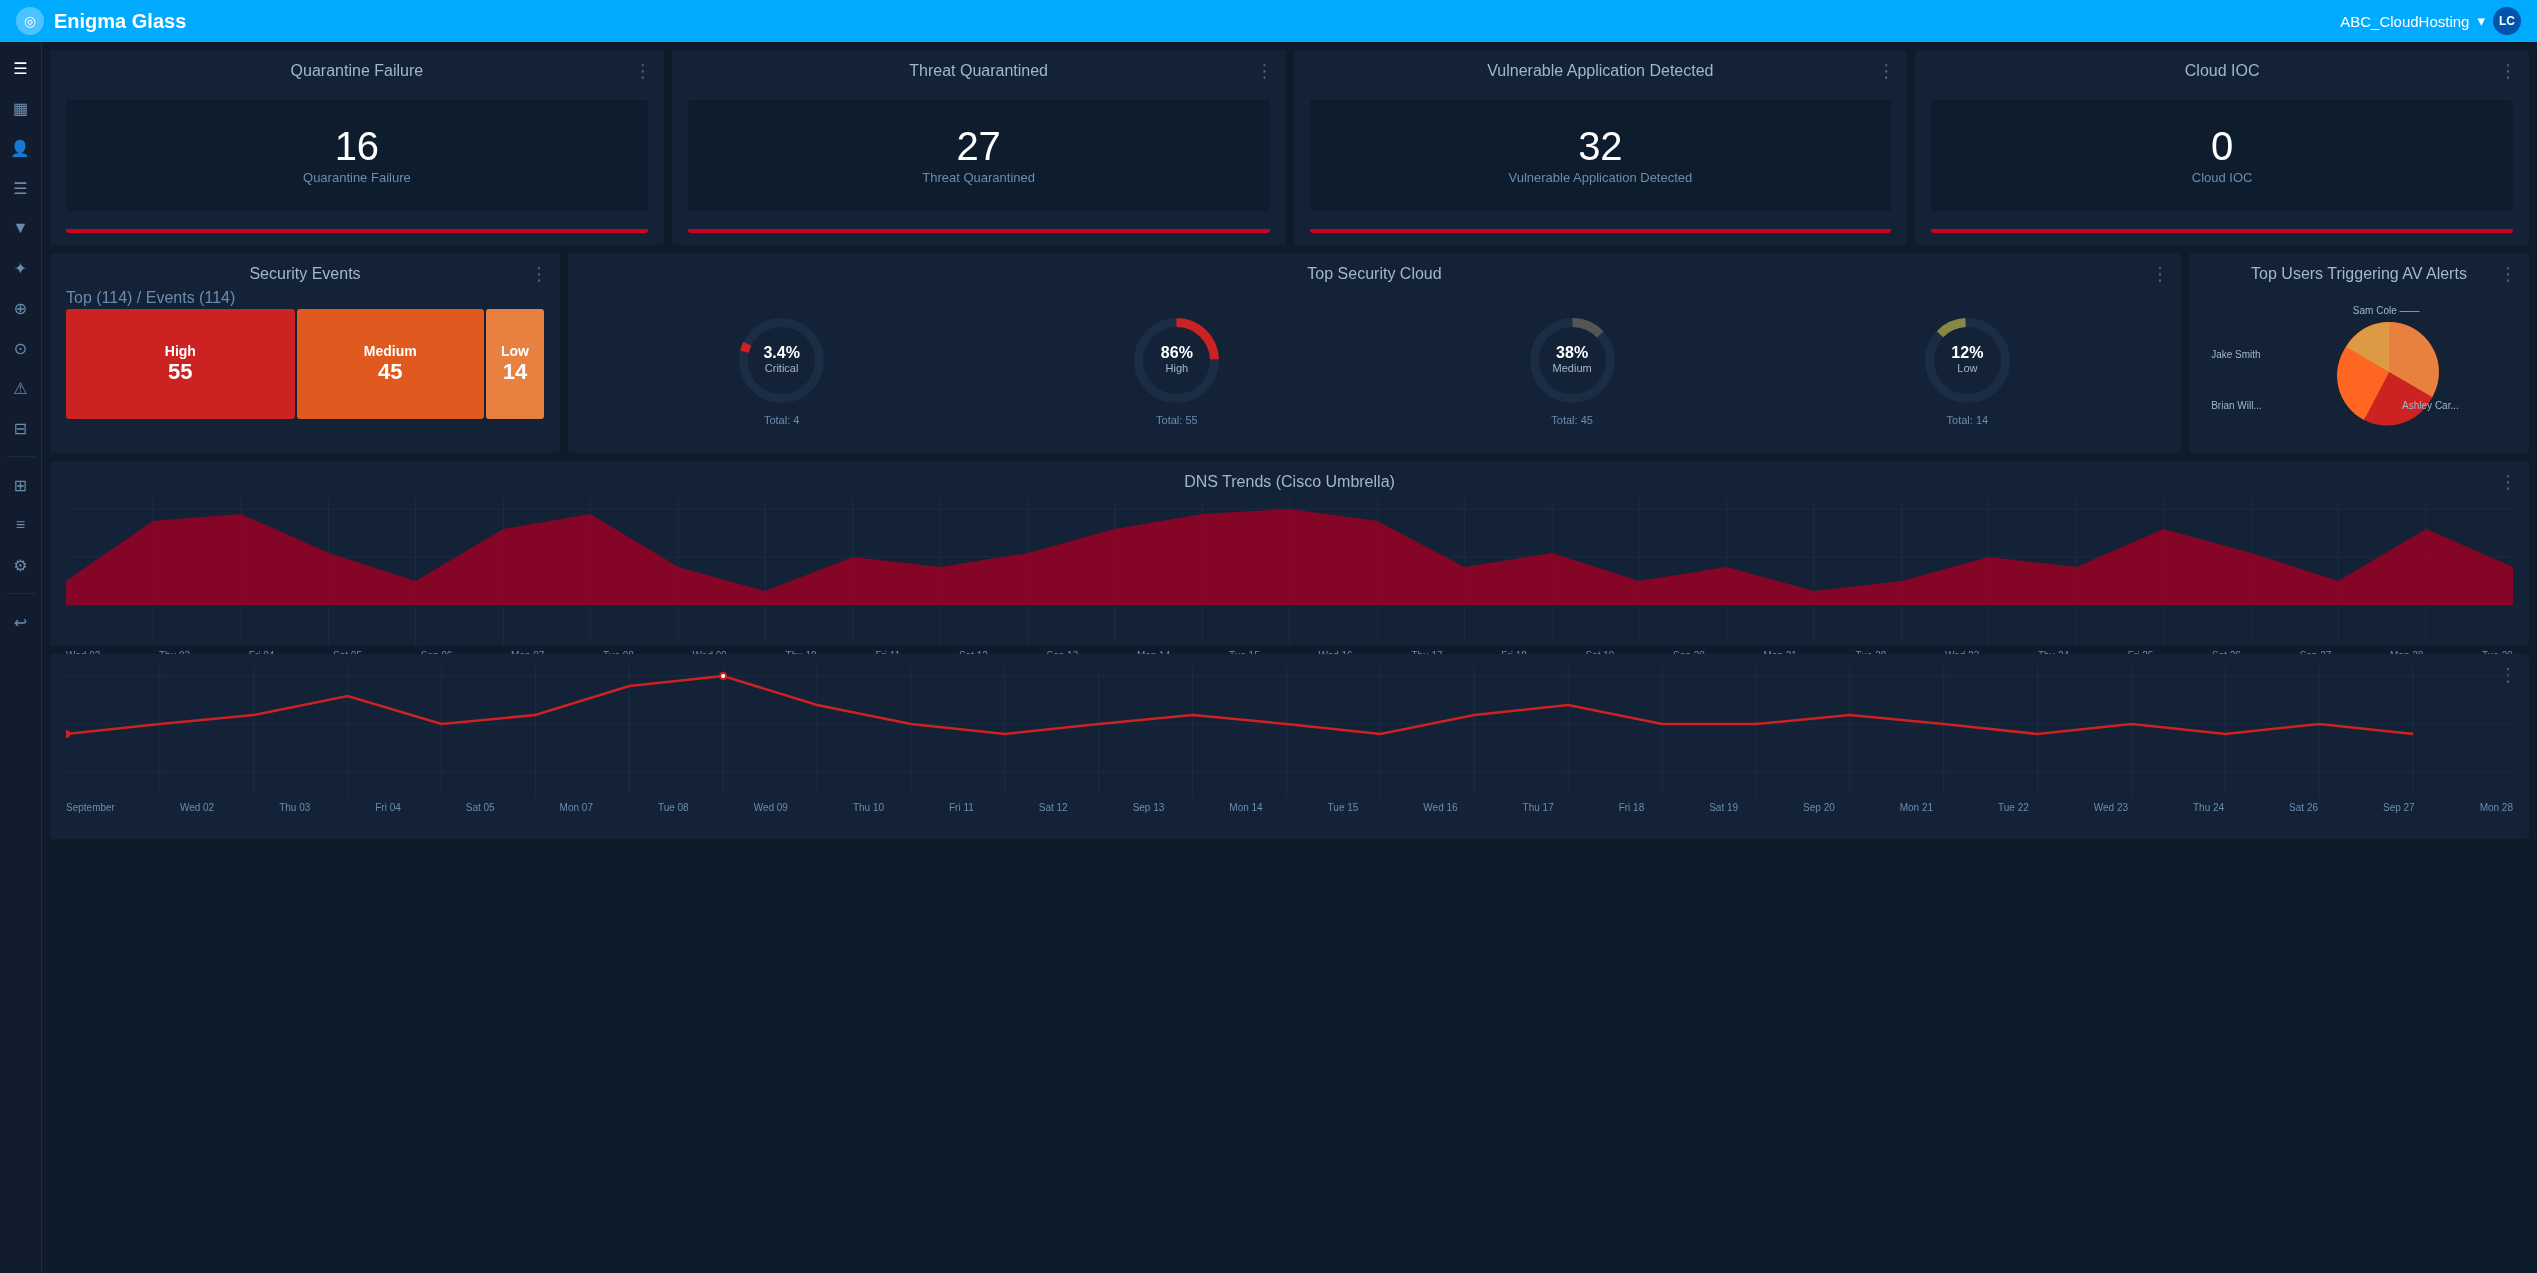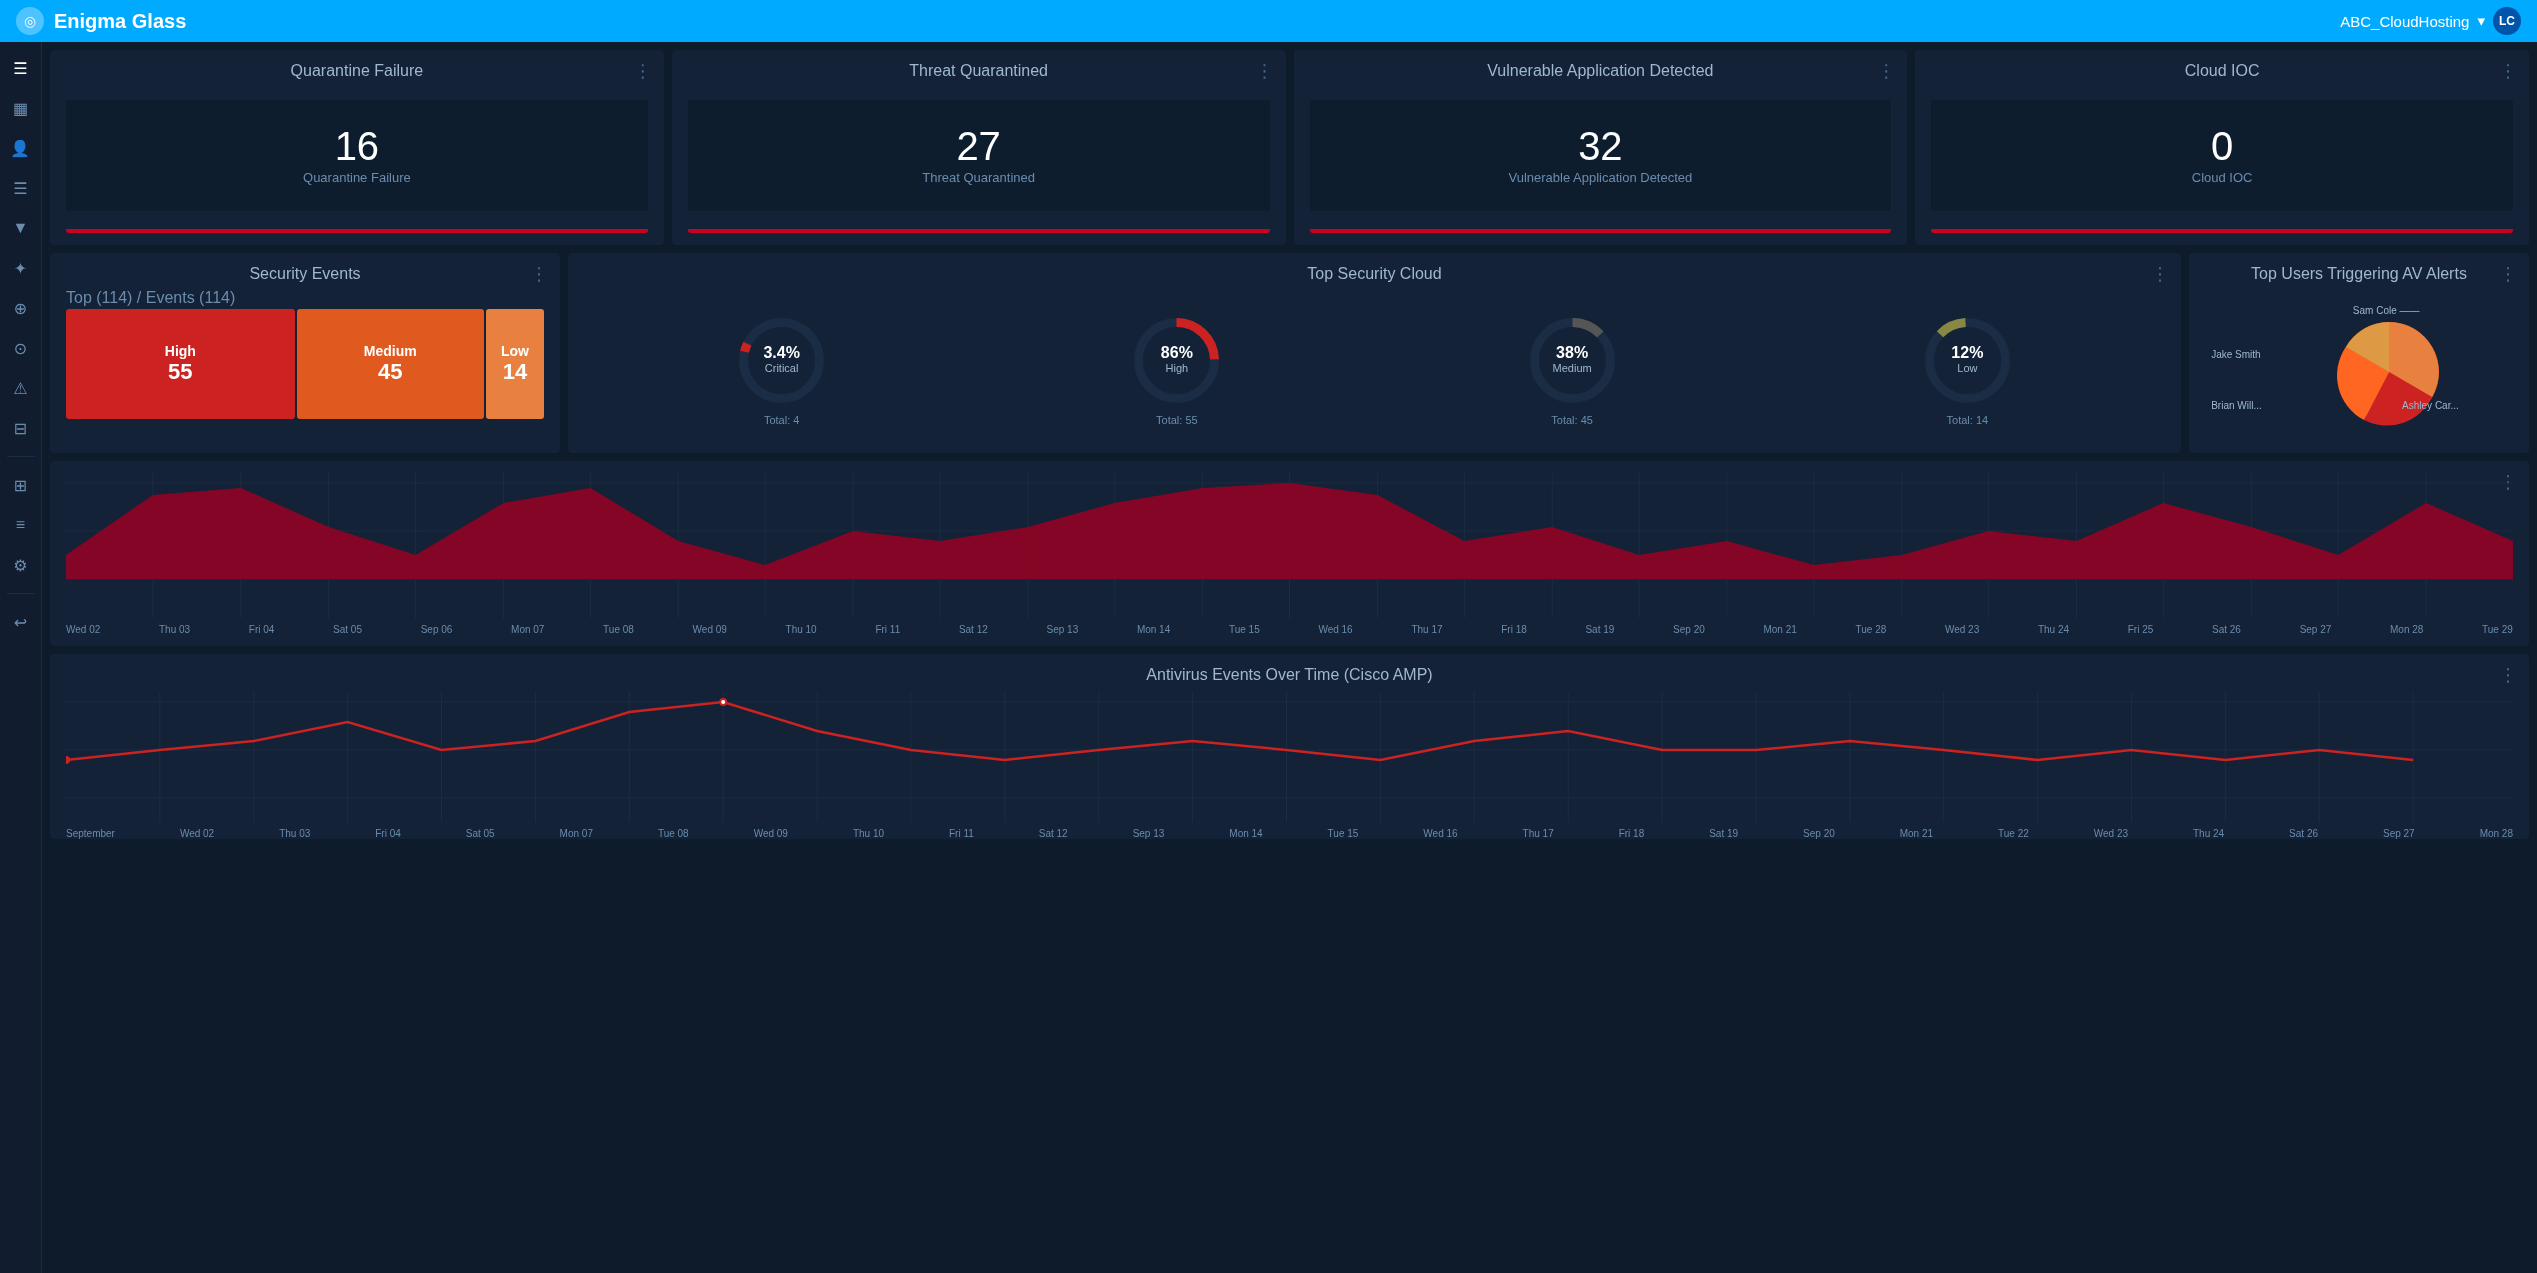--- a/index.html
+++ b/index.html
@@ -263,20 +263,21 @@
             <div class="user-label" style="top:38%;left:2%;">Jake Smith</div>
             <div class="user-label" style="top:72%;left:2%;">Brian Will...</div>
             <div class="user-label" style="top:72%;left:64%;">Ashley Car...</div>
           </div>
         </div>
       </div>
 
     </div>
 
     <div class="chart-panel dns-chart">
+      <div class="chart-title">DNS Trends (Cisco Umbrella)</div>
       <div class="chart-menu">⋮</div>
       <div class="chart-area">
         <svg width="100%" height="145" viewBox="0 0 2450 145" preserveAspectRatio="none">
 
           <line x1="0" y1="10" x2="2450" y2="10" stroke="#1a2d45" stroke-width="1"></line>
           <line x1="0" y1="58" x2="2450" y2="58" stroke="#1a2d45" stroke-width="1"></line>
           <line x1="0" y1="106" x2="2450" y2="106" stroke="#1a2d45" stroke-width="1"></line>
 
           <line x1="87" y1="0" x2="87" y2="145" stroke="#1a2d45" stroke-width="1"></line>
           <line x1="175" y1="0" x2="175" y2="145" stroke="#1a2d45" stroke-width="1"></line>
@@ -368,21 +369,20 @@
           <span>Fri 25</span>
           <span>Sat 26</span>
           <span>Sep 27</span>
           <span>Mon 28</span>
           <span>Tue 29</span>
         </div>
       </div>
     </div>
 
     <div class="chart-panel av-chart">
-      <div class="chart-title">Antivirus Events Over Time (Cisco AMP)</div>
       <div class="chart-menu">⋮</div>
       <div class="chart-area">
         <svg width="100%" height="130" viewBox="0 0 2450 130" preserveAspectRatio="none">
 
           <line x1="0" y1="10" x2="2450" y2="10" stroke="#1a2d45" stroke-width="1"></line>
           <line x1="0" y1="58" x2="2450" y2="58" stroke="#1a2d45" stroke-width="1"></line>
           <line x1="0" y1="106" x2="2450" y2="106" stroke="#1a2d45" stroke-width="1"></line>
 
           <line x1="94" y1="0" x2="94" y2="130" stroke="#1a2d45" stroke-width="1"></line>
           <line x1="188" y1="0" x2="188" y2="130" stroke="#1a2d45" stroke-width="1"></line>

